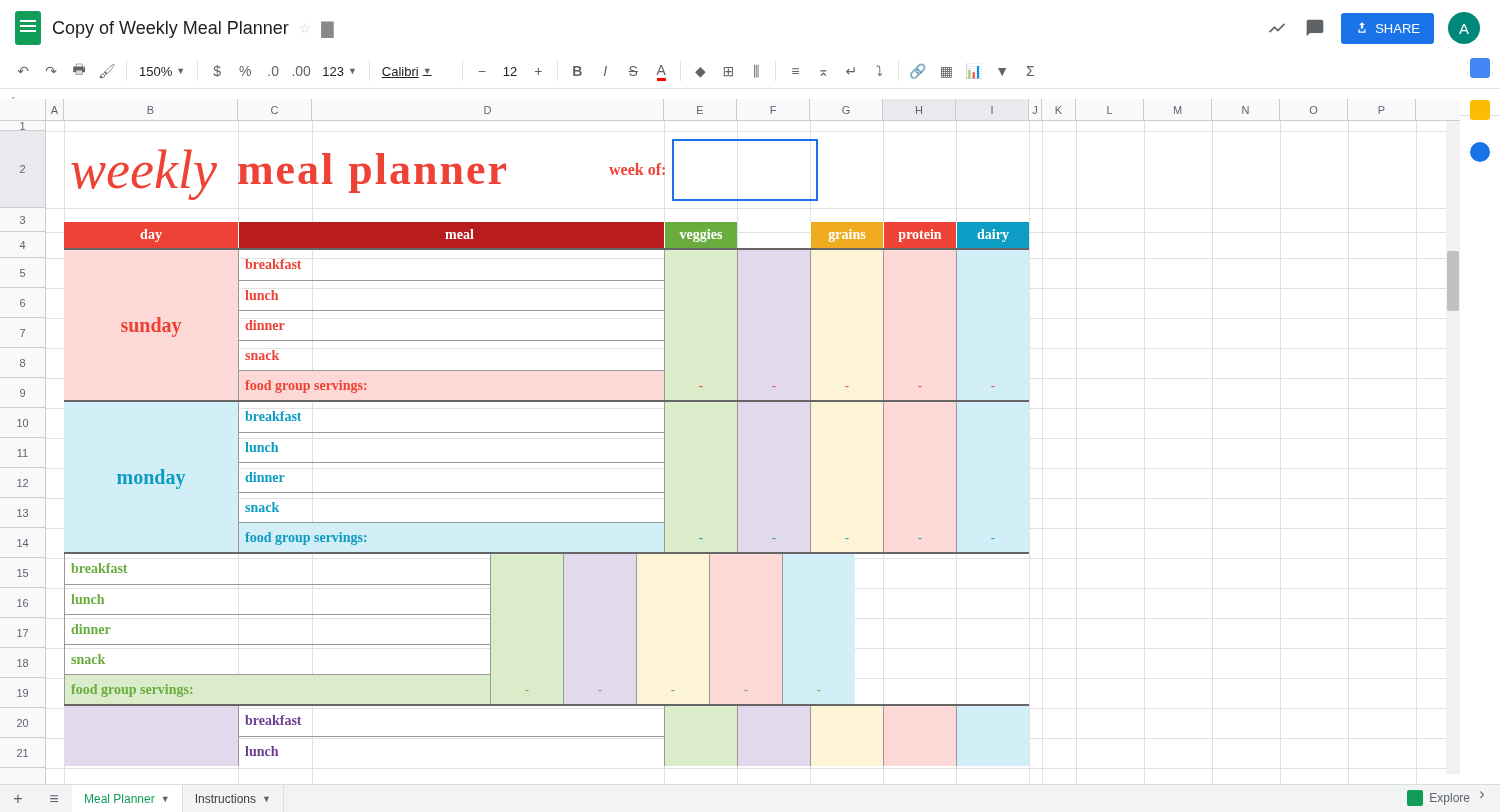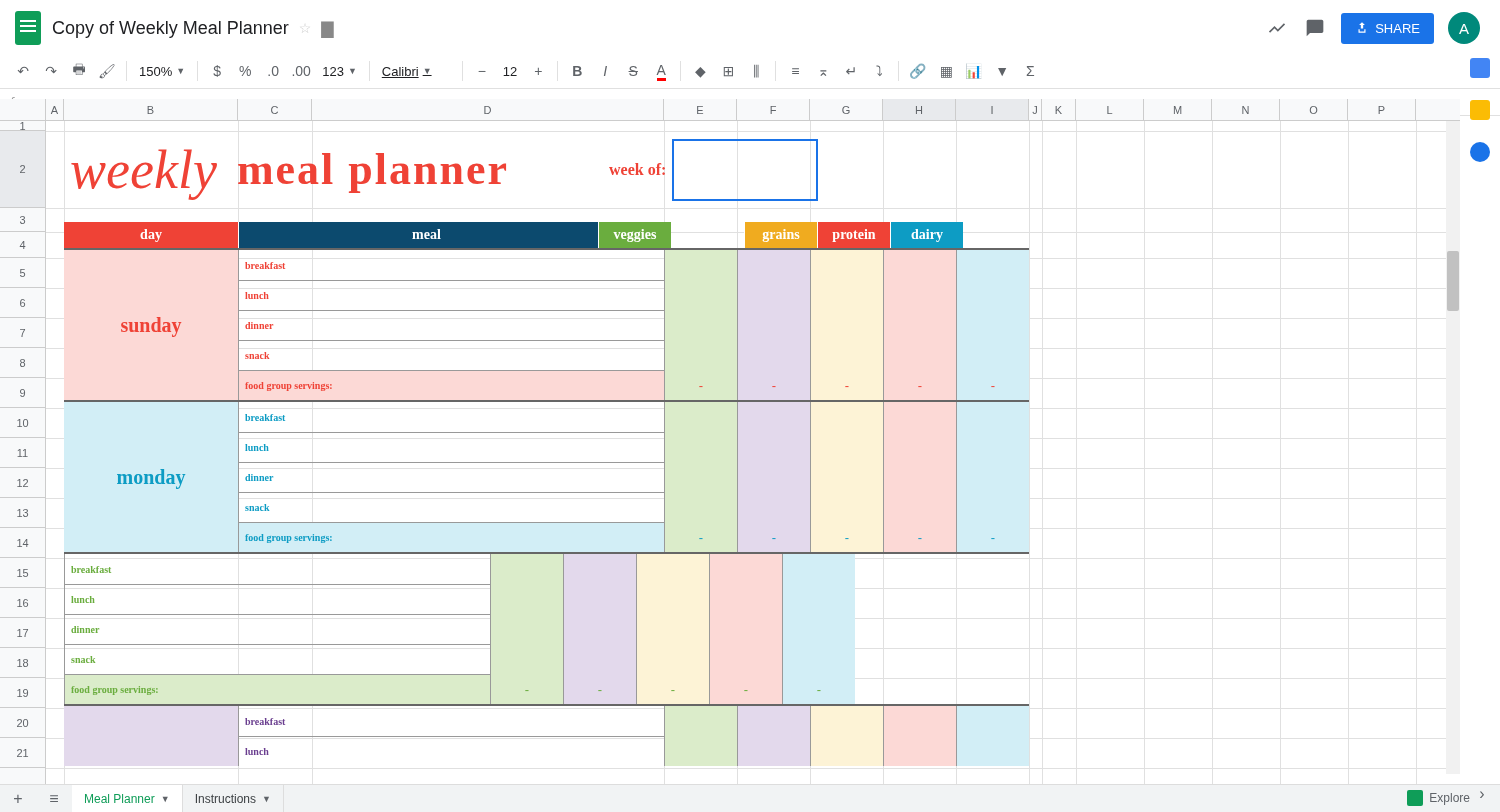--- a/index.html
+++ b/index.html
@@ -74,32 +74,32 @@
 .planner { position: absolute; left: 18px; top: 0; }
 .title-row { height: 77px; display: flex; align-items: center; }
 .script { font-family: 'Brush Script MT', cursive; font-size: 54px; color: #ef4236; font-style: italic; padding-left: 6px; }
 .slab { font-family: Georgia, serif; font-size: 44px; color: #ef4236; font-weight: bold; letter-spacing: 2px; margin-left: 20px; }
 .week-of { font-family: Georgia, serif; font-weight: bold; color: #ef4236; font-size: 16px; }
 .week-box { border: 2px solid #1a73e8; width: 146px; height: 62px; }
 
 .header-row { display: flex; height: 26px; color: #fff; font-family: Georgia, serif; font-weight: bold; font-size: 14px; }
 .header-row > div { display: flex; align-items: center; justify-content: center; }
 .hr-day { width: 174px; background: #ef4236; }
-.hr-meal { width: 360px; background: #0c4a6e; border-left: 1px solid #fff; padding-left: 16px; }
+.hr-meal { width: 426px; background: #b91c1c; border-left: 1px solid #fff; padding-left: 16px; }
 .hr-veg { width: 73px; background: #6aad3e; border-left: 1px solid #fff; }
 .hr-fruit { width: 73px; background: #6a3e8f; border-left: 4px solid #a3a3a3; margin-top: 44px; }
 .hr-grain { width: 73px; background: #f0ab1f; border-left: 1px solid #fff; }
 .hr-protein { width: 73px; background: #ef4236; border-left: 1px solid #fff; }
 .hr-dairy { width: 73px; background: #0d9cc4; border-left: 1px solid #fff; }
 
 .day-block { display: flex; border-top: 2px solid #666; }
 .day-cell { width: 174px; display: flex; align-items: center; justify-content: center; font-family: Georgia, serif; font-weight: bold; font-size: 20px; }
 .meals-col { display: flex; flex-direction: column; }
 .meal-row { display: flex; height: 30px; }
-.meal-name { width: 426px; font-family: Georgia, serif; font-weight: bold; font-size: 10px; padding-left: 6px; display: flex; align-items: center; border-top: 1px solid #999; border-left: 1px solid #999; }
+.meal-name { width: 426px; font-family: Georgia, serif; font-weight: bold; font-size: 14px; padding-left: 6px; display: flex; align-items: center; border-top: 1px solid #999; border-left: 1px solid #999; }
 .meal-row:first-child .meal-name { border-top: none; }
 .fg-cell { width: 73px; border-left: 1px solid #999; display: flex; align-items: center; justify-content: center; }
 .fg-veg { background: #dbecca; }
 .fg-fruit { background: #e3d9ec; }
 .fg-grain { background: #fdf3d6; }
 .fg-protein { background: #fcd9d6; }
 .fg-dairy { background: #d2eef6; }
 .servings-row .meal-name { border-top: 1px solid #999; }
 
 .c-sun { color: #ef4236; } .bg-sun { background: #fcd9d6; }

